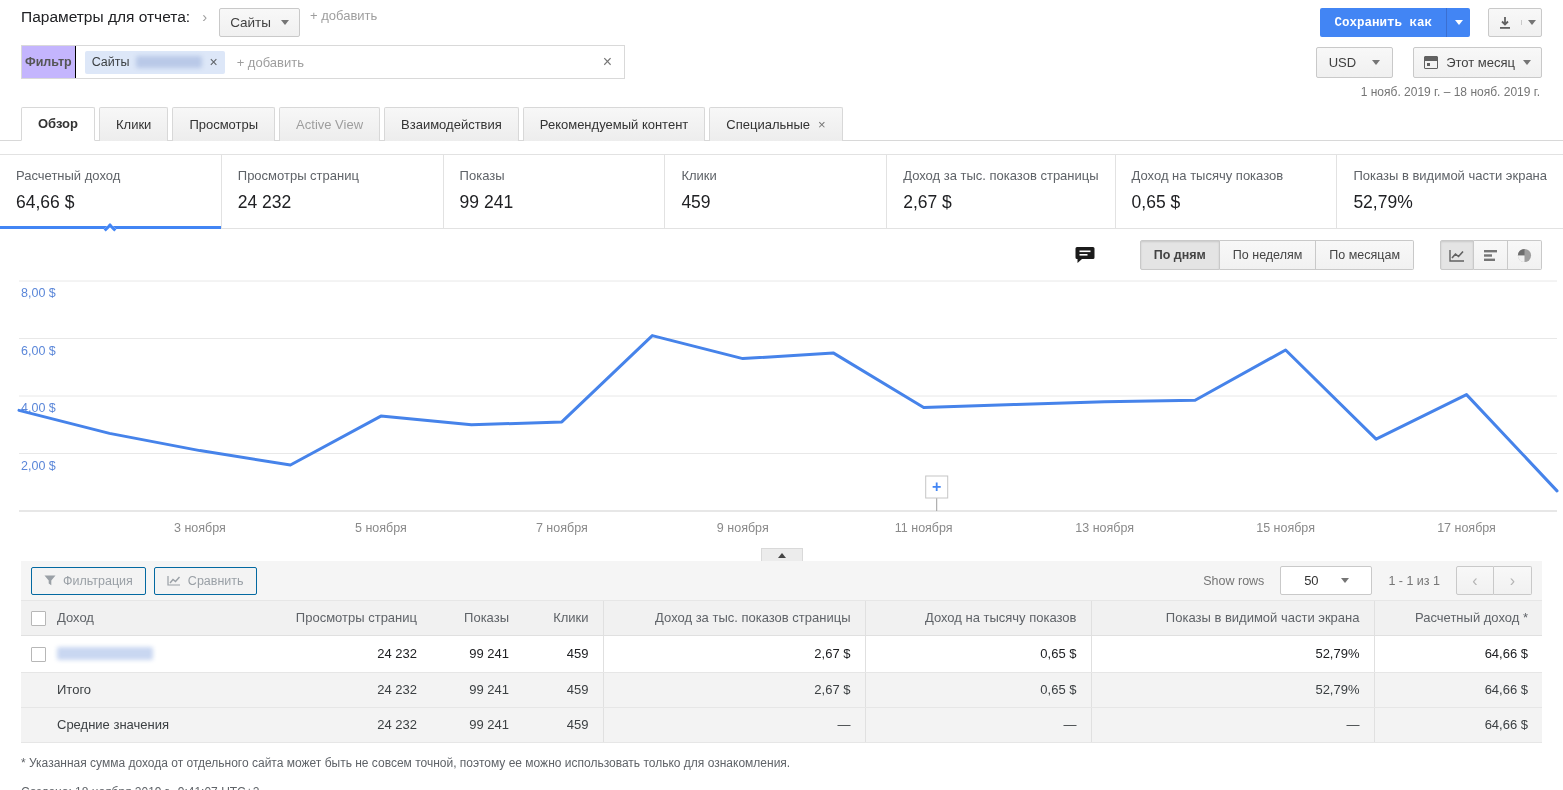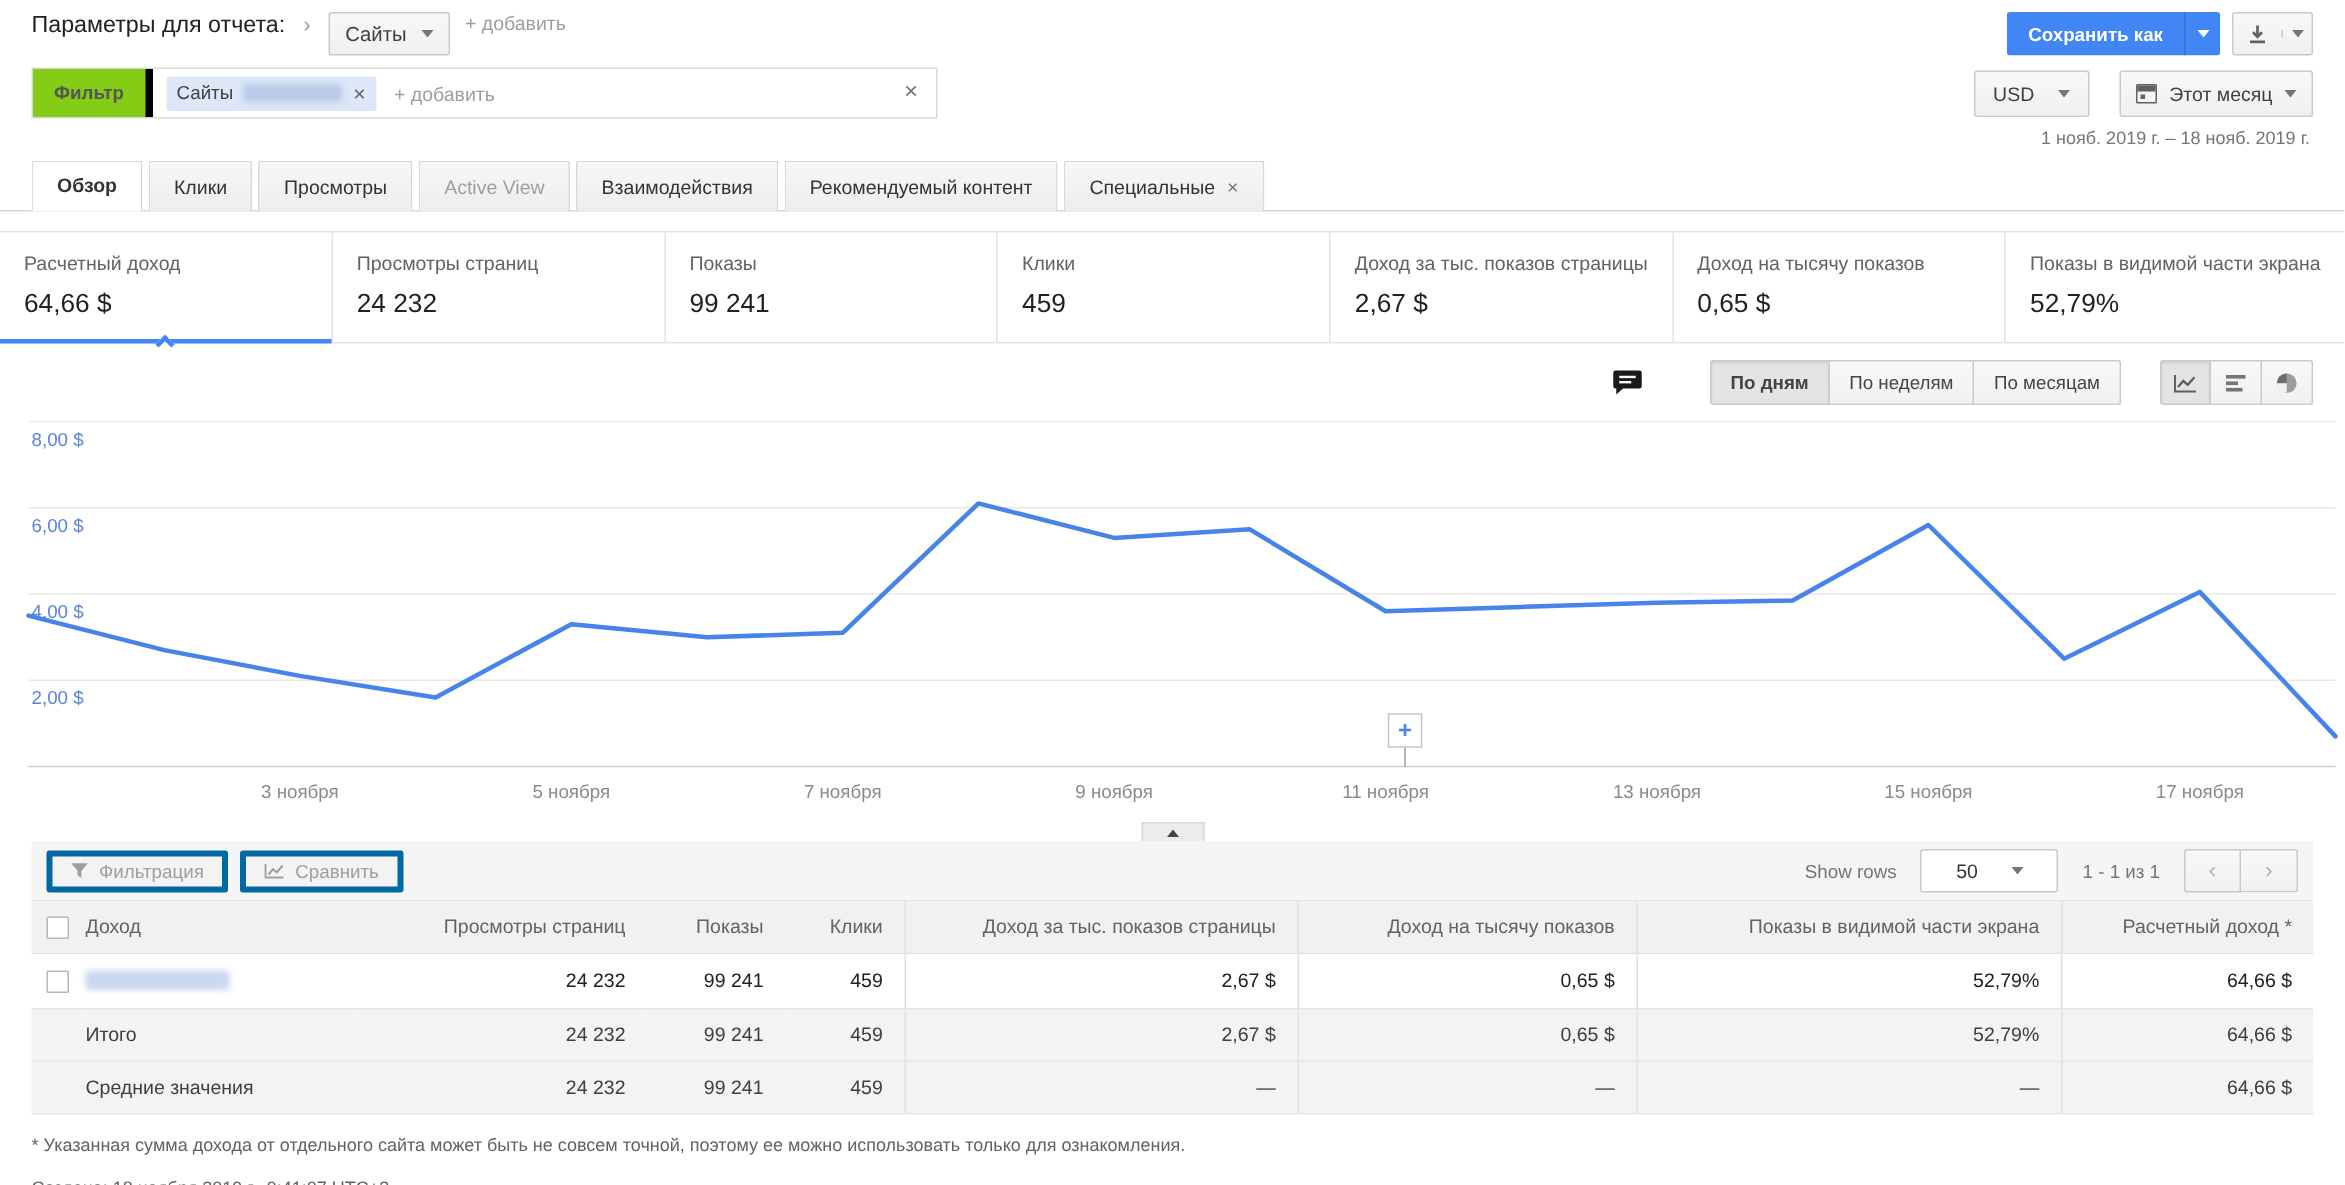--- a/index.html
+++ b/index.html
@@ -8,34 +8,34 @@
 
   
   .topbar { display:flex; justify-content:space-between; align-items:center; padding:8px 21px 5px; }
   .topbar-left { display:flex; align-items:flex-start; gap:10px; }
   .page-title { font-size:15.5px; color:#202124; }
   .crumb-chevron { color:#9e9e9e; font-size:15px; margin:0 2px; }
   .gbtn { display:inline-flex; align-items:center; height:29px; background:linear-gradient(#f8f8f8,#f0f0f0);
           border:1px solid #c9c9c9; border-radius:2px; color:#404040; font-size:13px; cursor:pointer; }
   .report-type-btn { padding:0 10px; gap:10px; font-size:13.5px; }
   .add-link { color:#9e9e9e; font-size:13px; }
-  .topbar-right { display:flex; align-items:center; gap:8px; }
+  .topbar-right { display:flex; align-items:center; gap:18px;font-family:Liberation Mono, monospace; }
   .save-split { display:flex; height:29px; border-radius:2px; overflow:hidden; }
   .save-main { background:#4285f4; color:#fff; font-weight:bold; font-size:12.5px; display:flex; align-items:center; padding:0 14px; cursor:pointer; }
   .save-caret { background:#4285f4; border-left:1px solid #3b6fd1; width:24px; display:flex; align-items:center; justify-content:center; cursor:pointer; }
   .export-split { display:flex; height:29px; }
   .export-main { width:32px; display:flex; align-items:center; justify-content:center; }
   .export-caret { width:20px; border-left:1px solid #c9c9c9; display:flex; align-items:center; justify-content:center; }
   .caret { width:0; height:0; border-left:4px solid transparent; border-right:4px solid transparent; border-top:5px solid #757575; display:inline-block; }
   .caret.white { border-top-color:#fff; }
 
   
   .filter-row { display:flex; align-items:center; padding:3px 21px 0; }
   .filter-bar { width:604px; height:34px; border:1px solid #d9d9d9; background:#fff; display:flex; align-items:center; }
-  .filter-label-box { background:#84cc16; height:100%; display:flex; align-items:center; padding:0 14px; border-right:5px solid #000000; }
+  .filter-label-box { background:#c4b5fd; height:100%; display:flex; align-items:center; padding:0 3px; border-right:1px solid #000000; }
   .filter-label { font-size:12.5px; color:#555; font-weight:bold; }
   .chip { display:flex; align-items:center; gap:7px; background:#dde7f8; border-radius:2px; height:23px; padding:0 7px; margin-left:9px; }
   .chip-text { font-size:12.5px; color:#3c4043; }
   .chip-blur { width:66px; height:12px; background:#b9c9e8; border-radius:2px; filter:blur(2px); }
   .chip-close { font-size:14px; color:#5f6368; cursor:pointer; line-height:1; }
   .filter-add { color:#9e9e9e; font-size:13px; margin-left:12px; flex:1; }
   .filter-clear { color:#757575; font-size:16px; padding:0 12px; cursor:pointer; }
   .filter-spacer { flex:1; }
   .usd-btn { padding:0 12px; gap:16px; height:31px; }
   .month-btn { padding:0 10px; gap:8px; height:31px; margin-left:20px; }
@@ -82,21 +82,21 @@
   .chart-wrap { position:relative; }
   .chart-wrap svg { display:block; width:1563px; height:272px; }
   .collapse-handle { width:42px; height:13px; margin:5px auto 0; background:#ececec; border:1px solid #d9d9d9; border-bottom:none;
                      display:flex; align-items:center; justify-content:center; cursor:pointer; }
   .tri-up { width:0; height:0; border-left:4px solid transparent; border-right:4px solid transparent; border-bottom:5px solid #444; }
 
   
   .table-section { margin:0 21px; }
   .toolbar { background:#f5f5f5; height:40px; display:flex; align-items:center; padding:0 10px; border-bottom:1px solid #e6e6e6; }
   .tool-btn { display:flex; align-items:center; gap:7px; height:28px; padding:0 12px; background:#f3f3f3;
-              border:4px solid #0369a1; border-radius:2px; color:#9aa0a6; font-size:12.5px; margin-right:8px; cursor:default; }
+              border:1px solid #0369a1; border-radius:2px; color:#9aa0a6; font-size:12.5px; margin-right:8px; cursor:default; }
   .toolbar-right { margin-left:auto; display:flex; align-items:center; gap:16px; }
   .show-rows-label { font-size:12.5px; color:#757575; }
   .rows-select { width:92px; height:29px; background:#fff; border:1px solid #c9c9c9; border-radius:2px;
                  display:flex; align-items:center; justify-content:center; gap:22px; font-size:13px; color:#333; cursor:pointer; }
   .range-label { font-size:12.5px; color:#757575; }
   .pager { display:flex; }
   .pg { width:38px; height:29px; display:flex; align-items:center; justify-content:center;
         background:linear-gradient(#f8f8f8,#f1f1f1); border:1px solid #c9c9c9; border-left:none; color:#b5b5b5; font-size:16px; cursor:default; }
   .pg:first-child { border-left:1px solid #c9c9c9; border-radius:2px 0 0 2px; }
   .pg:last-child { border-radius:0 2px 2px 0; }

